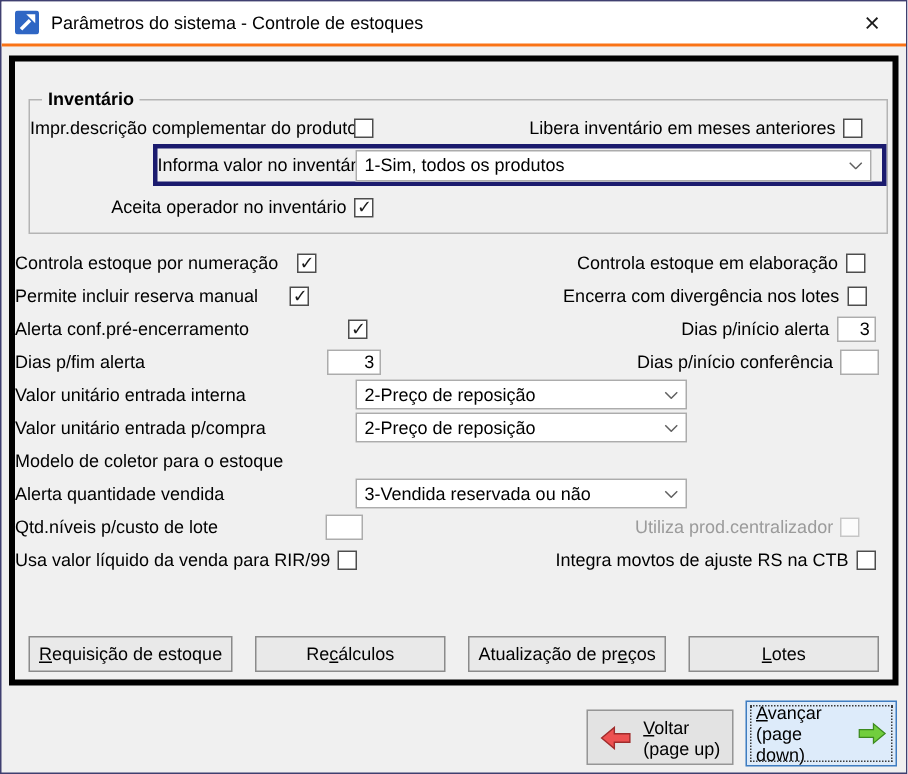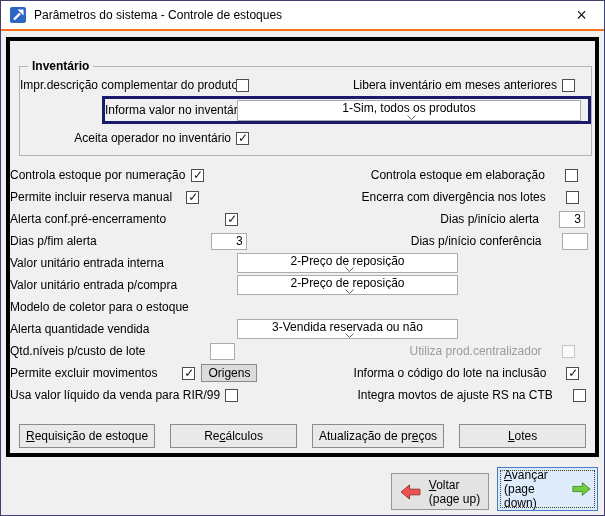--- a/index.html
+++ b/index.html
@@ -25,29 +25,29 @@
   .gr-ctl { width: 29px; display: flex; align-items: center; }
   .hl-box { position: absolute; left: 82px; top: 29px; width: 489px; height: 28px; border: 3px solid #1b1b6e; display: flex; align-items: center; background: #f0f0f0; }
   .hl-label { width: 132px; text-align: right; padding-right: 5px; white-space: nowrap; }
   .hl-box .combo { flex: 1; margin-right: 7px; height: 21px; }
 
   
   .rows { position: absolute; left: 0; right: 0; top: 123px; }
   .row { display: flex; align-items: center; height: 22px; }
   .l-label { width: 227px; padding-right: 5px; white-space: nowrap; }
   .l-ctl { width: 227px; display: flex; align-items: center; gap: 4px; }
-  .r-label { flex: 1; text-align: right; padding-right: 20px; white-space: nowrap; }
+  .r-label { flex: 1; text-align: right; padding-right: 5px; white-space: nowrap; }
   .r-ctl { width: 38px; display: flex; align-items: center; }
   .dis { color: #9b9b9b; }
 
   
   .cb { width: 13px; height: 13px; border: 1px solid #4d4d4d; background: #fff; position: relative; flex: none; }
   .cb.checked::after { content: "✓"; position: absolute; left: -1px; top: -2px; width: 14px; text-align: center; font-size: 12px; color: #1a1a1a; }
   .cb.disabled { border-color: #c6c6c6; background: #fbfbfb; }
-  .combo { height: 20px; background: #fff; border: 1px solid #acacac; display: flex; align-items: center; padding: 0 5px; width: 221px; flex-direction: column; }
+  .combo { height: 20px; background: #fff; border: 1px solid #acacac; display: flex; align-items: center; padding: 0 5px; width: 221px; }
   .combo-text { flex: 1; white-space: nowrap; overflow: hidden; }
   .chev { flex: none; margin-left: 4px; }
   .tin { height: 17px; border: 1px solid #acacac; background: #fff; font: inherit; text-align: right; padding: 0 3px; }
   .w36 { width: 36px; } .w26 { width: 26px; } .w25 { width: 25px; }
   .mini-btn { height: 18px; background: #dcdcdc; border: 1px solid #8a8a8a; font: inherit; padding: 0 6px; margin-left: 2px; }
 
   
   .actions { position: absolute; left: 9px; right: 9px; bottom: 5px; display: flex; gap: 15px; }
   .action-btn { flex: 1; height: 24px; background: #e9e9e9; border: 1px solid #8b8b8b; display: flex; align-items: center; justify-content: center; font: inherit; white-space: nowrap; }
   .mn { text-decoration: underline; }
@@ -196,31 +196,20 @@
         <span class="l-label">Qtd.níveis p/custo de lote</span>
         <span class="l-ctl">
             <input class="tin w25" value="" style="">
           </span>
         <span class="r-label dis">Utiliza prod.centralizador</span>
         <span class="r-ctl">
             <span class="cb disabled"></span>
           </span>
       </div>
 
-      <div class="row">
-        <span class="l-label">Permite excluir movimentos</span>
-        <span class="l-ctl">
-          <span class="cb checked"></span>
-          <button class="mini-btn">Origens</button>
-        </span>
-        <span class="r-label">Informa o código do lote na inclusão</span>
-        <span class="r-ctl">
-            <span class="cb checked"></span>
-          </span>
-      </div>
 
       <div class="row">
         <span class="l-label">Usa valor líquido da venda para RIR/99</span>
         <span class="l-ctl">
             <span class="cb"></span>
           </span>
         <span class="r-label">Integra movtos de ajuste RS na CTB</span>
         <span class="r-ctl">
             <span class="cb"></span>
           </span>

